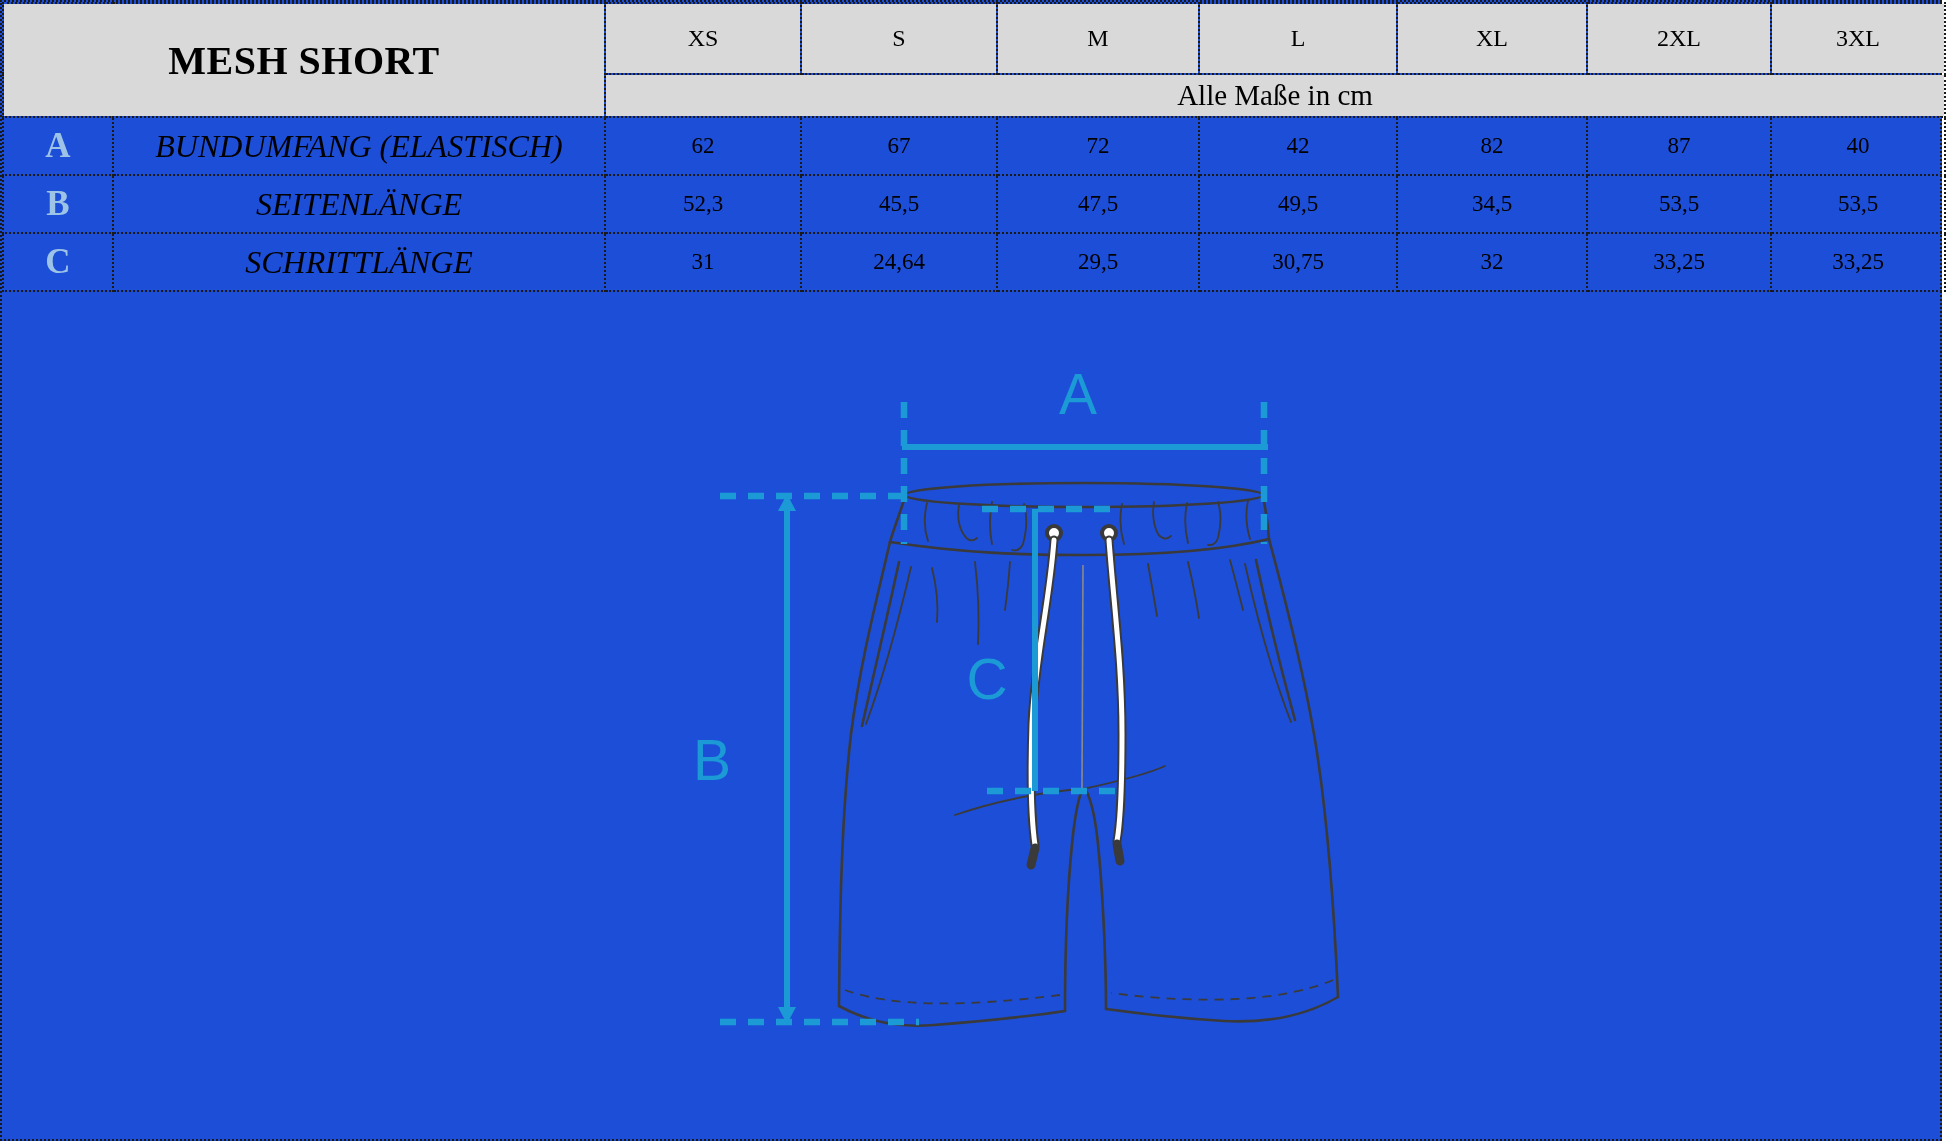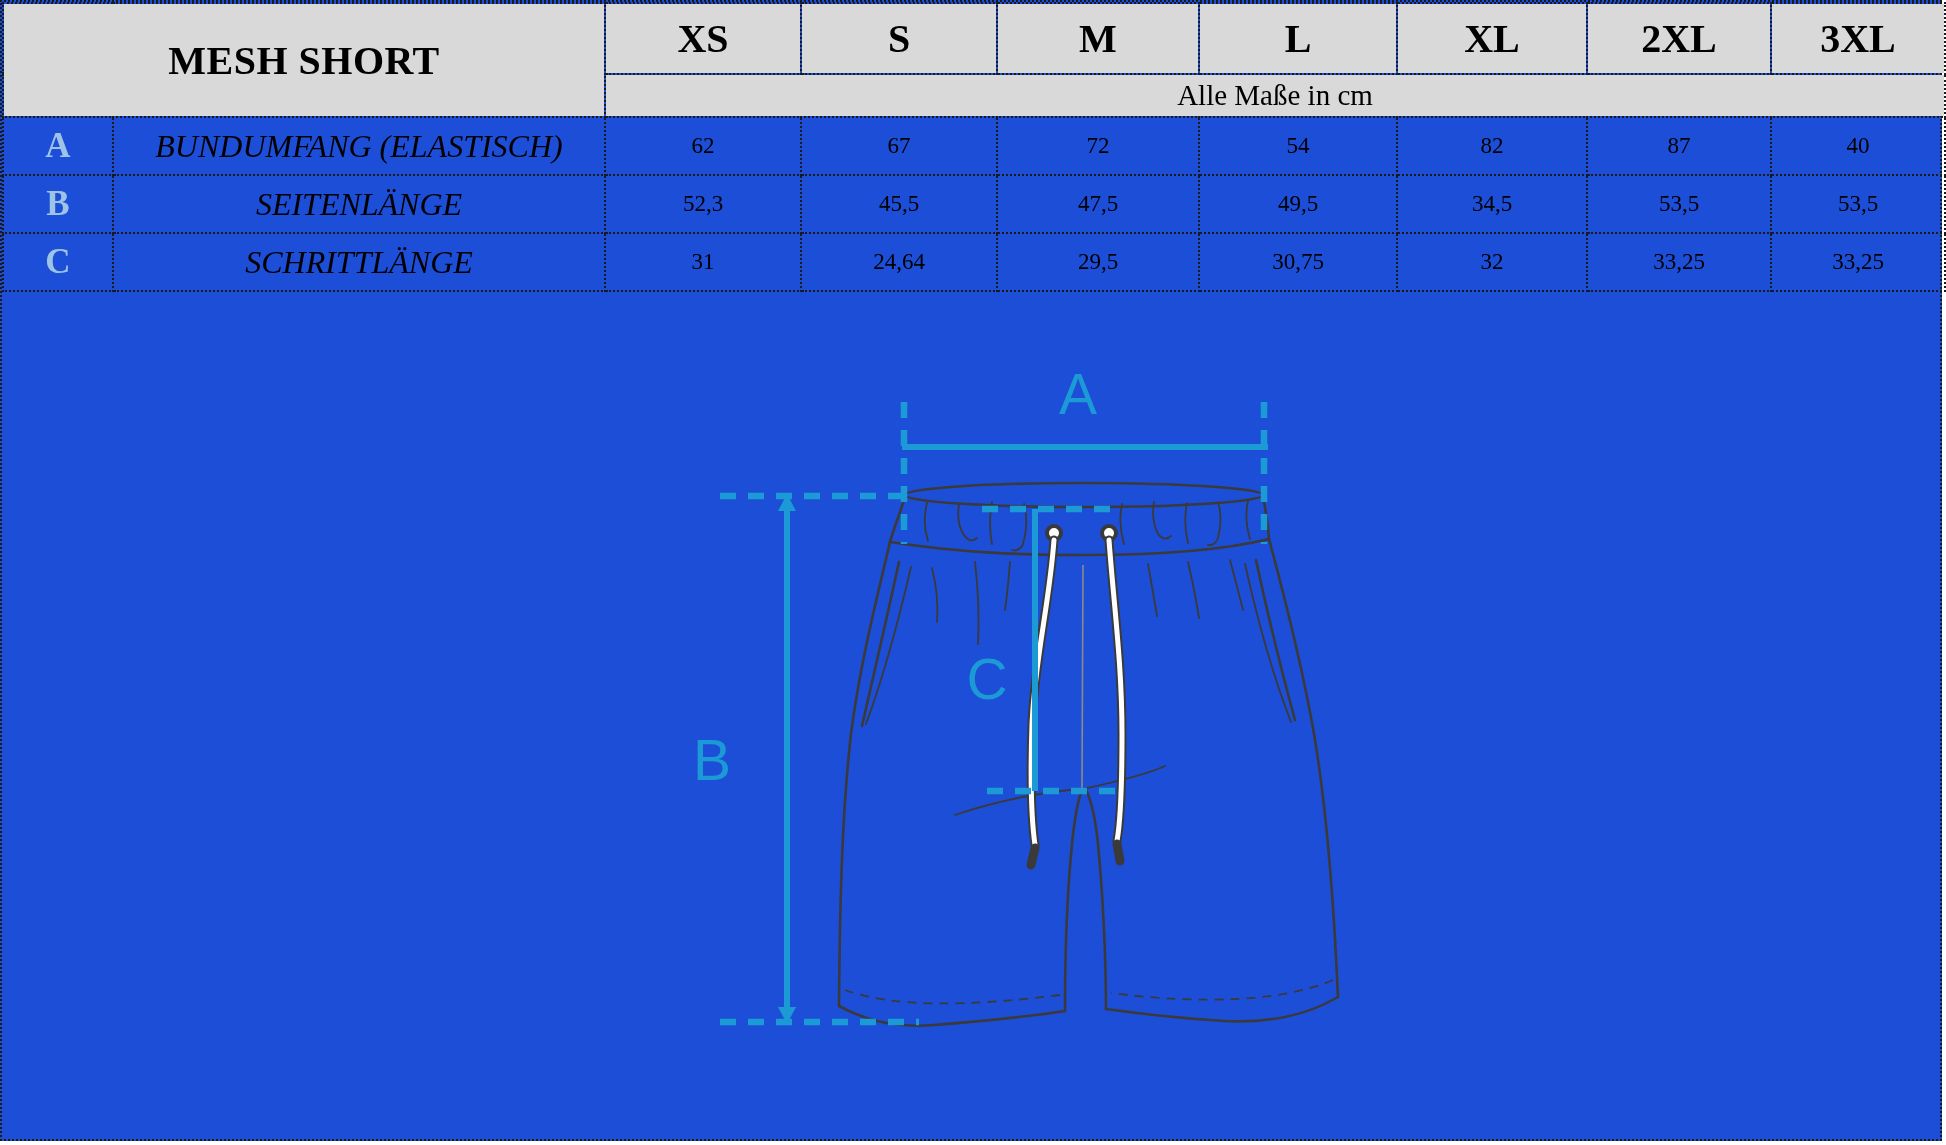--- a/index.html
+++ b/index.html
@@ -8,21 +8,21 @@
     --header-gray:#d9d9d9;
     --border-dark:#1a1a1a;
     --sketch-line:#3a3a3a;
   }
   html,body{margin:0;padding:0;background:#fff;}
   body{width:1946px;height:1145px;font-family:"Liberation Serif",serif;}
   .page{position:relative;width:1942px;height:1141px;border:2px dotted var(--border-dark);box-sizing:border-box;background:#1d4ed8;}
   table.size-chart{border-collapse:collapse;table-layout:fixed;width:1942px;}
   table.size-chart td{border:2px dotted var(--border-dark);text-align:center;vertical-align:middle;padding:0;overflow:hidden;}
   td.title-cell{background:var(--header-gray);text-align:left;font-weight:bold;font-size:40px;padding-left:16px;letter-spacing:.5px;}
-  td.size-head{background:var(--header-gray);font-weight:bold;font-size:40px;}
+  td.size-head{background:var(--header-gray);font-weight:normal;font-size:24px;}
   td.unit-cell{background:var(--header-gray);font-size:29px;font-weight:normal;}
   td.letter-cell{color:var(--row-letter-blue);font-weight:bold;font-size:35px;}
   td.label-cell{text-align:left;font-size:32px;padding-left:10px;font-style:italic;}
   td.value-cell{font-size:23px;}
   tr.r-sizes{height:71px;}
   tr.r-unit{height:43px;margin-top:48px;}
   tr.r-data{height:58px;}
   .diagram{position:absolute;left:0;top:292px;width:1946px;height:849px;}
   svg text.dim-label{font-family:"Liberation Sans",sans-serif;font-size:57px;fill:var(--dimension-blue);}
   svg .blue-solid{stroke:var(--dimension-blue);stroke-width:6;fill:none;}
@@ -66,21 +66,21 @@
     </tr>
     <tr class="r-unit">
       <td class="unit-cell" colspan="7">Alle Maße in cm</td>
     </tr>
     <tr class="r-data">
       <td class="letter-cell">A</td>
       <td class="label-cell">BUNDUMFANG (ELASTISCH)</td>
       <td class="value-cell">62</td>
       <td class="value-cell">67</td>
       <td class="value-cell">72</td>
-      <td class="value-cell">54</td>
+      <td class="value-cell">42</td>
       <td class="value-cell">82</td>
       <td class="value-cell">87</td>
       <td class="value-cell">40</td>
     </tr>
     <tr class="r-data">
       <td class="letter-cell">B</td>
       <td class="label-cell">SEITENLÄNGE</td>
       <td class="value-cell">52,3</td>
       <td class="value-cell">45,5</td>
       <td class="value-cell">47,5</td>

